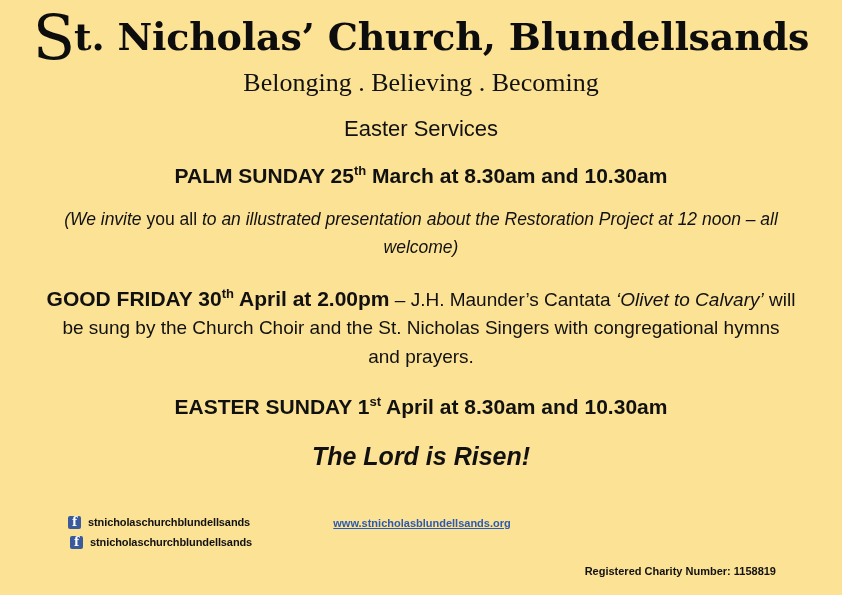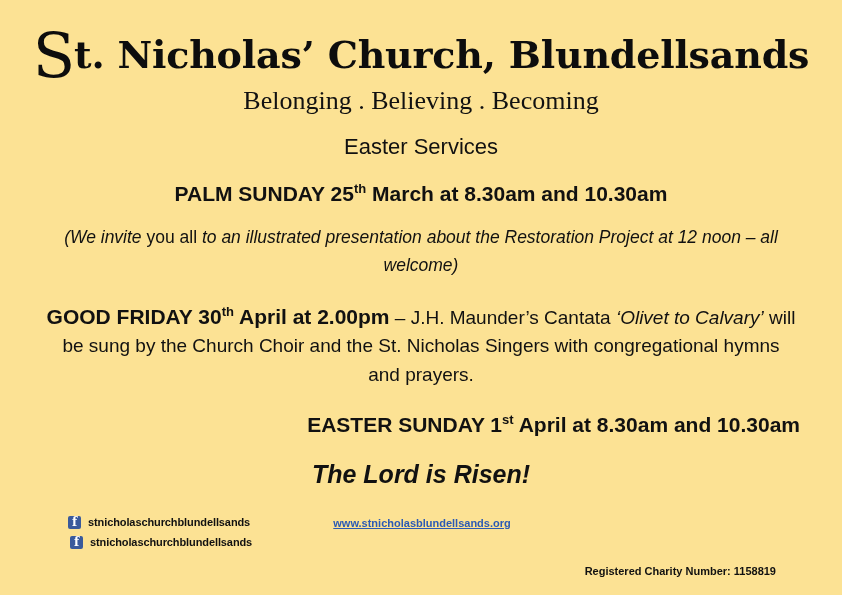--- a/index.html
+++ b/index.html
@@ -19,21 +19,21 @@
   .poster {
     position: relative;
     width: 842px;
     height: 595px;
     box-sizing: border-box;
     background: #fce294;
   }
 
   
   .header {
-    padding-top: 36px;
+    padding-top: 18px;
     text-align: center;
   }
   .church-title {
     font-family: "DejaVu Serif", "Liberation Serif", serif;
     font-weight: bold;
     font-size: 38px;
     line-height: 1.0;
     letter-spacing: -0.2px;
     color: #0d0d0d;
     white-space: nowrap;
@@ -106,21 +106,20 @@
   }
   .friday-block .ital {
     font-style: italic;
   }
 
   .easter-head {
     font-size: 21px;
     font-weight: bold;
     margin-top: 23px;
     line-height: 1.25;
-    text-align: right;
   }
 
   .risen {
     font-size: 25px;
     font-style: italic;
     font-weight: bold;
     margin-top: 21px;
     line-height: 1.2;
   }
 

